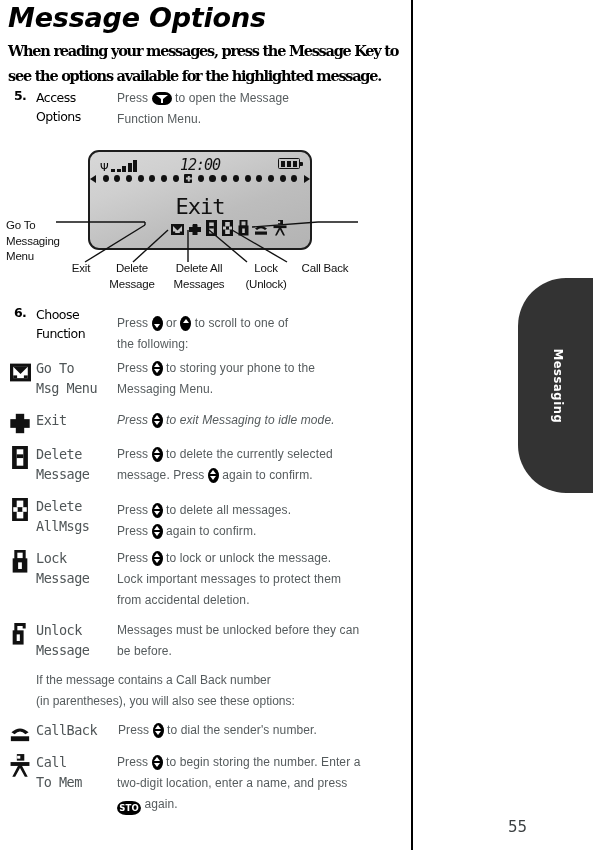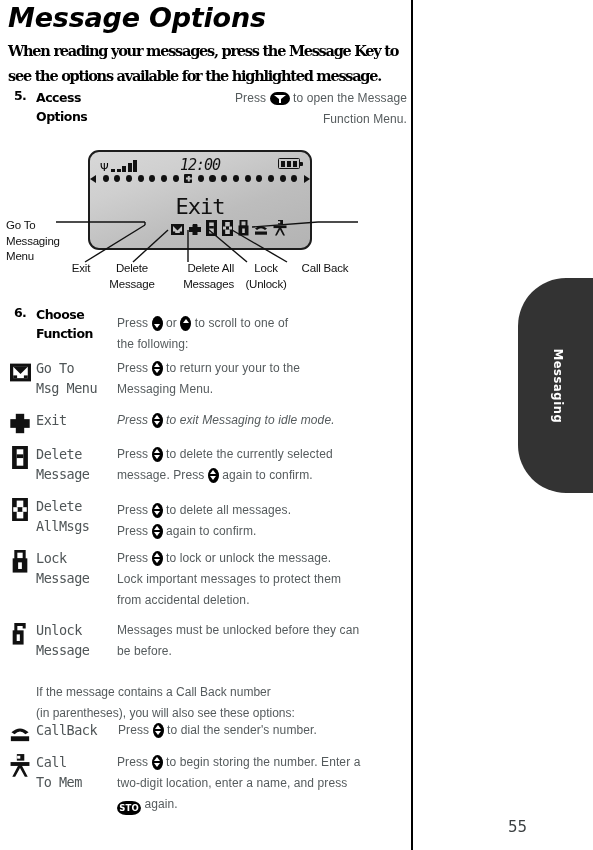--- a/index.html
+++ b/index.html
@@ -65,21 +65,21 @@
     font-size: 12.5px;
     font-weight: bold;
     font-family: "DejaVu Sans", sans-serif;
     letter-spacing: -0.6px;
   }
   .step-label {
     position: absolute;
     left: 36px;
     width: 80px;
     font-size: 12.5px;
-    font-weight: bold;
+    font-weight: normal;
     font-family: "DejaVu Sans", sans-serif;
     letter-spacing: -0.5px;
     line-height: 19px;
   }
   .step-body {
     position: absolute;
     left: 117px;
     width: 290px;
     font-size: 12px;
     line-height: 21px;
@@ -354,41 +354,40 @@
     font-family: "DejaVu Sans", sans-serif;
   }
 
   .note {
     position: absolute;
     left: 36px;
     width: 370px;
     font-size: 12px;
     line-height: 21px;
     color: #555b5d;
-    margin-top: 12px;
   }
 </style>
 </head>
 <body>
 
 <div id="page">
 
   <div class="vrule"></div>
 
   <div class="page-title">Message Options</div>
 
   <div class="intro">When reading your messages, press the Message Key to see the options available for the highlighted message.</div>
 
   <div class="step" style="top:88px;">
     <div class="step-num" style="top:0px;">5.</div>
     <div class="step-label" style="top:0px;">
       <div>Access</div>
       <div>Options</div>
     </div>
-    <div class="step-body" style="top:0px;text-align:right;">
+    <div class="step-body" style="top:0px;">
       <span>Press</span>
       <span class="key key-msg"></span>
       <span>to open the Message</span><br>
       <span>Function Menu.</span>
     </div>
   </div>
 
   <div id="lcd-wrap">
     <div id="lcd">
 
@@ -513,21 +512,21 @@
   </div>
 
 
   <div class="callout" style="left:62px; top:261px; width:38px; text-align:center;">
     <div>Exit</div>
   </div>
   <div class="callout" style="left:103px; top:261px; width:58px; text-align:center;">
     <div>Delete</div>
     <div>Message</div>
   </div>
-  <div class="callout" style="left:164px; top:261px; width:70px; text-align:right;">
+  <div class="callout" style="left:164px; top:261px; width:70px; text-align:center;">
     <div>Delete All</div>
     <div>Messages</div>
   </div>
   <div class="callout" style="left:239px; top:261px; width:54px; text-align:center;">
     <div>Lock</div>
     <div>(Unlock)</div>
   </div>
   <div class="callout" style="left:294px; top:261px; width:62px; text-align:center;">
     <div>Call Back</div>
   </div>
@@ -558,21 +557,21 @@
           <rect x="8.6" y="8.3" width="2.4" height="1.7" fill="#111"></rect>
         </svg>
     </span>
     <div class="lcdname" style="top:0px;">
       <div>Go To</div>
       <div>Msg Menu</div>
     </div>
     <div class="step-body" style="top:0px;">
       <span>Press</span>
       <span class="key key-ud"></span>
-      <span>to return your your to the</span><br>
+      <span>to storing your phone to the</span><br>
       <span>Messaging Menu.</span>
     </div>
   </div>
 
   <div class="step" style="top:410px;">
     <span style="position:absolute;left:10px;top:3px;">
       <svg width="20" height="21" viewBox="0 0 12 13">
           <rect x="3.4" y="0.5" width="5.2" height="12" fill="#111"></rect>
           <rect x="0" y="3.8" width="12" height="5.4" fill="#111"></rect>
         </svg>

